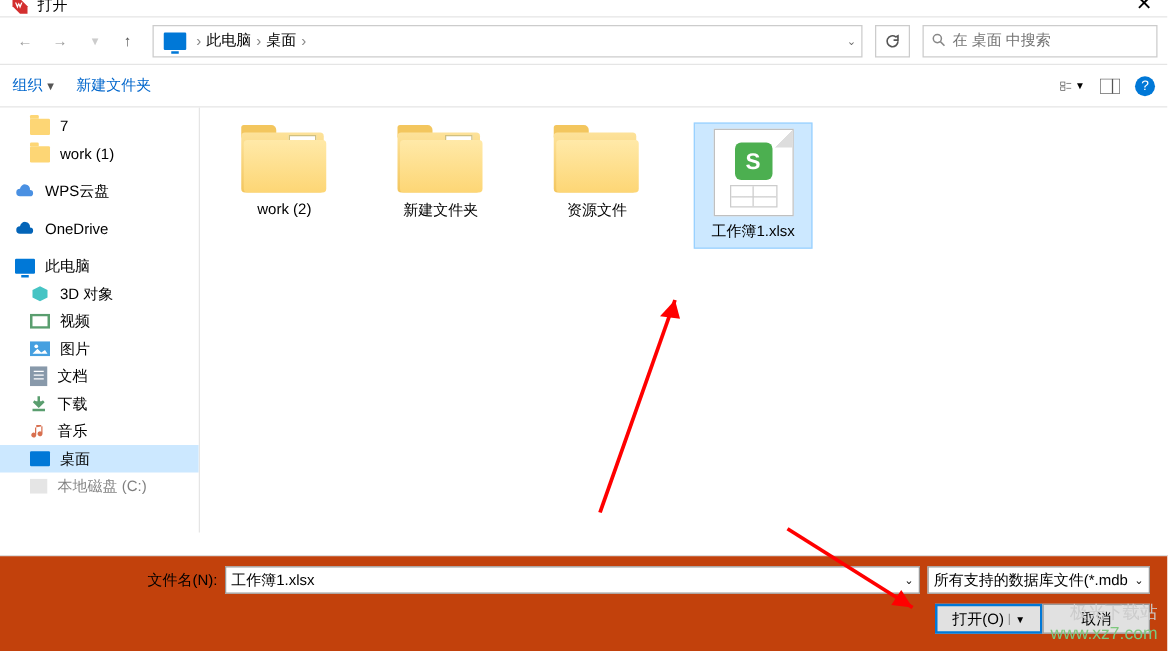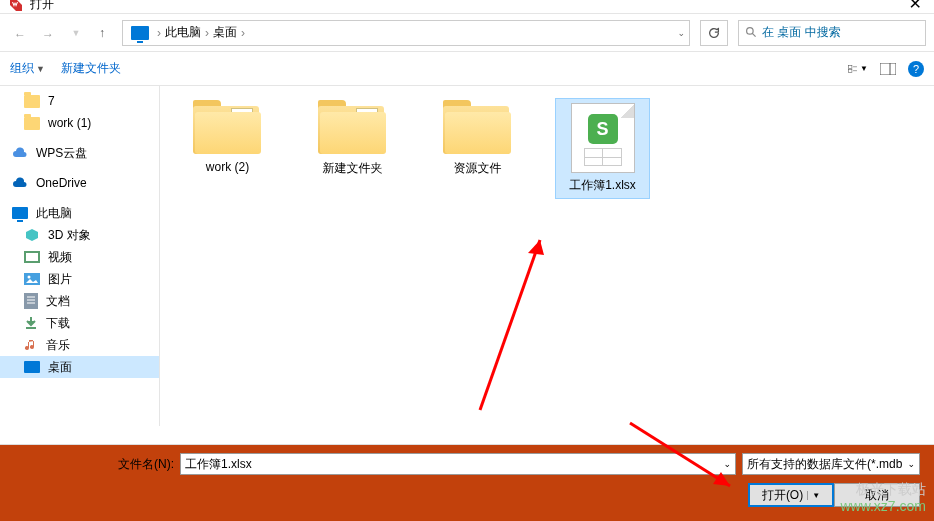--- a/index.html
+++ b/index.html
@@ -12,21 +12,21 @@
 
 .navbar { height: 38px; display: flex; align-items: center; padding: 0 8px; gap: 4px; border-bottom: 1px solid #e5e5e5; }
 .nav-arrow { width: 24px; height: 24px; display: flex; align-items: center; justify-content: center; color: #999; cursor: pointer; }
 .nav-up { width: 20px; height: 20px; display: flex; align-items: center; justify-content: center; color: #555; cursor: pointer; }
 .breadcrumb { flex: 1; display: flex; align-items: center; border: 1px solid #ccc; height: 26px; padding: 0 4px; gap: 2px; margin: 0 6px; }
 .bc-monitor { width: 18px; height: 14px; background: #0078d7; border-radius: 1px; position: relative; margin: 0 4px; }
 .bc-monitor::after { content: ""; position: absolute; bottom: -3px; left: 6px; width: 6px; height: 2px; background: #0078d7; }
 .bc-sep { color: #888; margin: 0 2px; }
 .bc-dropdown { margin-left: auto; display: flex; align-items: center; gap: 6px; }
 .refresh-box { width: 28px; height: 26px; border: 1px solid #ccc; display: flex; align-items: center; justify-content: center; margin-right: 6px; cursor: pointer; }
-.search-box { width: 188px; height: 26px; border: 1px solid #ccc; display: flex; align-items: center; padding: 0 6px; gap: 4px; color: #0369a1; }
+.search-box { width: 188px; height: 26px; border: 1px solid #ccc; display: flex; align-items: center; padding: 0 6px; gap: 4px; color: #737373; }
 
 .toolbarrow { height: 34px; display: flex; align-items: center; padding: 0 10px; border-bottom: 1px solid #e5e5e5; position: relative; }
 .tool-link { color: #0066cc; cursor: pointer; margin-right: 16px; display: flex; align-items: center; gap: 2px; }
 .tool-right { margin-left: auto; display: flex; align-items: center; gap: 10px; }
 .tool-icon { width: 20px; height: 20px; display: flex; align-items: center; justify-content: center; cursor: pointer; }
 .help-circle { width: 16px; height: 16px; border-radius: 50%; background: #0078d7; color: #fff; font-size: 11px; display: flex; align-items: center; justify-content: center; }
 
 .main { display: flex; height: 340px; }
 .sidebar { width: 160px; border-right: 1px solid #e5e5e5; overflow-y: auto; padding: 4px 0; }
 .side-item { display: flex; align-items: center; padding: 4px 0 4px 24px; gap: 8px; cursor: pointer; height: 22px; }
@@ -206,20 +206,26 @@
     <div class="side-item">
         <svg width="14" height="14" viewBox="0 0 14 14">
           <path fill="#d87050" d="M5 2v8a2 2 0 11-1-1.7V4l6-1v6a2 2 0 11-1-1.7V2z"></path>
         </svg>
         <span>音乐</span>
       </div>
     <div class="side-item selected">
         <div class="desktop-icon"></div>
         <span>桌面</span>
       </div>
+    <div class="side-item" style="opacity:0.5;">
+        <svg width="14" height="12" viewBox="0 0 14 12">
+          <rect width="14" height="12" fill="#ccc"></rect>
+        </svg>
+        <span>本地磁盘 (C:)</span>
+      </div>
   </div>
 
   <div class="content">
     <div class="file-item">
       <div class="folder-lg">
           <div class="tab"></div>
           <div class="back"></div>
           <div class="doc"></div>
           <div class="front"></div>
         </div>

